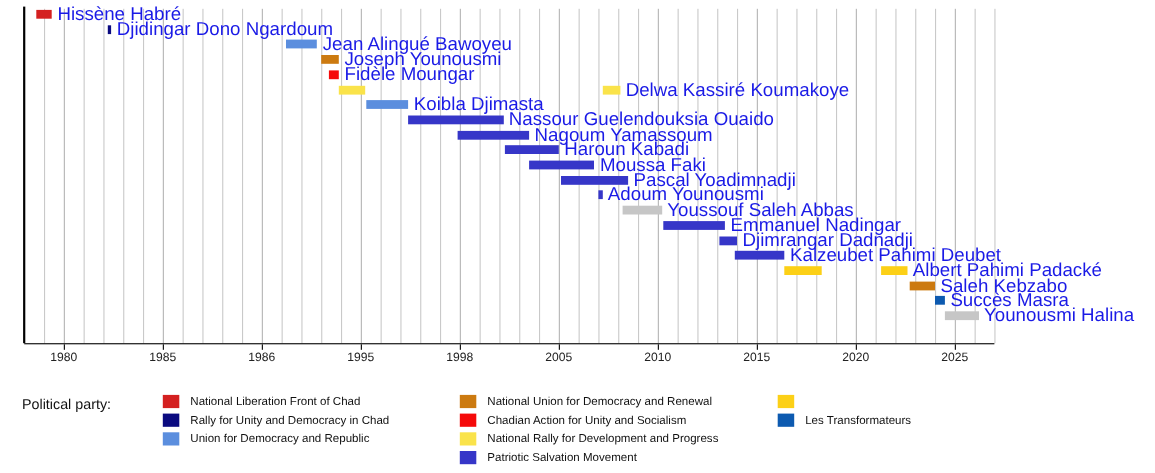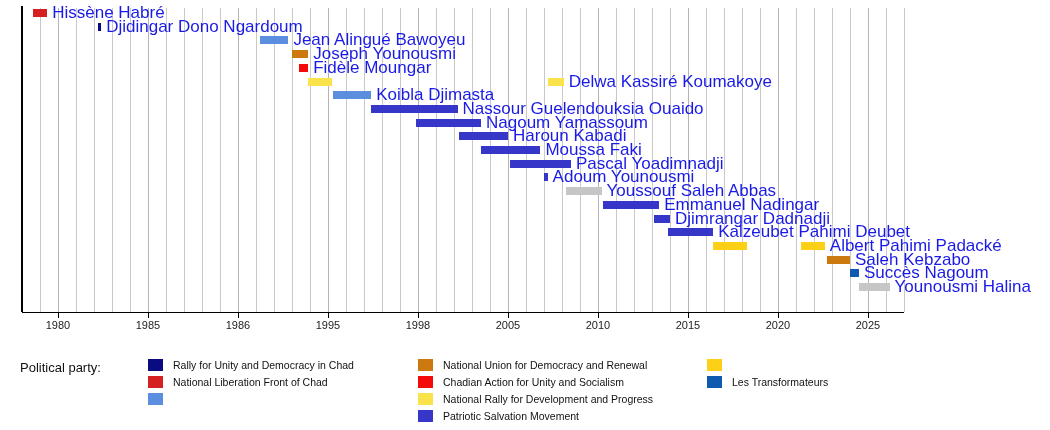--- a/index.html
+++ b/index.html
@@ -228,40 +228,41 @@
         <div class="bar" title="Djimrangar Dadnadji — Patriotic Salvation Movement" style="left: 653.8px; width: 16.2px; top: 214.5px; background: rgb(54, 54, 200);"></div>
         <div class="bar-label" style="left: 675px; top: 212.5px;">Djimrangar Dadnadji</div>
         <div class="bar" title="Kalzeubet Pahimi Deubet — Patriotic Salvation Movement" style="left: 668.2px; width: 45px; top: 228.2px; background: rgb(54, 54, 200);"></div>
         <div class="bar-label" style="left: 718.2px; top: 226.2px;">Kalzeubet Pahimi Deubet</div>
         <div class="bar" title="Albert Pahimi Padacké — National Rally for Democracy in Chad" style="left: 713.2px; width: 34.2px; top: 241.9px; background: rgb(252, 208, 23);"></div>
         <div class="bar" title="Albert Pahimi Padacké — National Rally for Democracy in Chad" style="left: 801.4px; width: 23.4px; top: 241.9px; background: rgb(252, 208, 23);"></div>
         <div class="bar-label" style="left: 829.8px; top: 239.9px;">Albert Pahimi Padacké</div>
         <div class="bar" title="Saleh Kebzabo — National Union for Democracy and Renewal" style="left: 826.6px; width: 23.4px; top: 255.6px; background: rgb(204, 122, 16);"></div>
         <div class="bar-label" style="left: 855px; top: 253.6px;">Saleh Kebzabo</div>
         <div class="bar" title="Succès Masra — Les Transformateurs" style="left: 850px; width: 9px; top: 269.3px; background: rgb(13, 90, 176);"></div>
-        <div class="bar-label" style="left: 864px; top: 267.3px;">Succès Nagoum</div>
+        <div class="bar-label" style="left: 864px; top: 267.3px;">Succès Masra</div>
         <div class="bar" title="Allamaye Halina — Independent" style="left: 859px; width: 30.6px; top: 283px; background: rgb(198, 198, 198);"></div>
         <div class="bar-label" style="left: 894.6px; top: 281px;">Younousmi Halina</div>
       </div>
   </div>
 
   <div class="legend">
     <div class="legend-title">Political party:</div>
     <div id="legend-columns">
         <div class="legend-col" style="left: 148px; top: 4px;">
           <div class="legend-item">
+            <span class="swatch" style="background: rgb(212, 32, 32);"></span>
+            <span class="legend-text">National Liberation Front of Chad</span>
+          </div>
+          <div class="legend-item">
             <span class="swatch" style="background: rgb(11, 11, 128);"></span>
             <span class="legend-text">Rally for Unity and Democracy in Chad</span>
           </div>
           <div class="legend-item">
-            <span class="swatch" style="background: rgb(212, 32, 32);"></span>
-            <span class="legend-text">National Liberation Front of Chad</span>
-          </div>
-          <div class="legend-item">
             <span class="swatch" style="background: rgb(91, 142, 222);"></span>
+            <span class="legend-text">Union for Democracy and Republic</span>
           </div>
         </div>
         <div class="legend-col" style="left: 418px; top: 4px;">
           <div class="legend-item">
             <span class="swatch" style="background: rgb(204, 122, 16);"></span>
             <span class="legend-text">National Union for Democracy and Renewal</span>
           </div>
           <div class="legend-item">
             <span class="swatch" style="background: rgb(245, 10, 10);"></span>
             <span class="legend-text">Chadian Action for Unity and Socialism</span>

